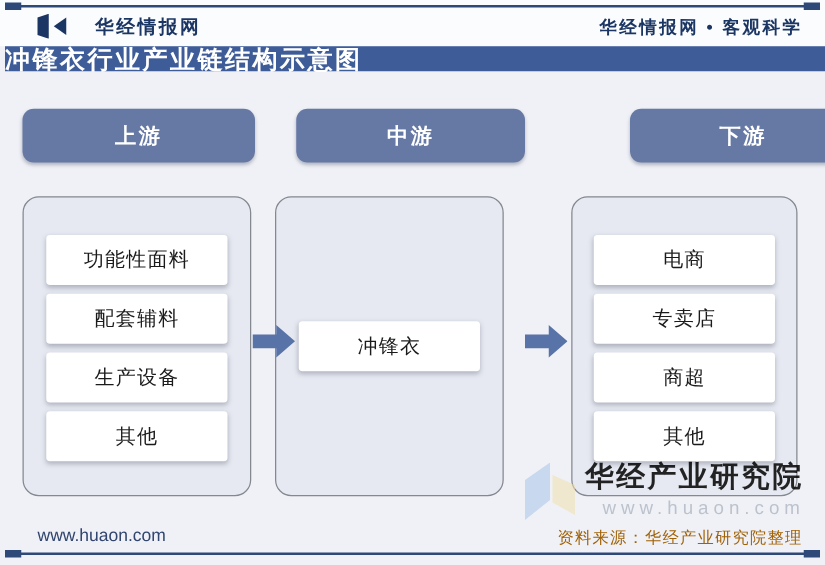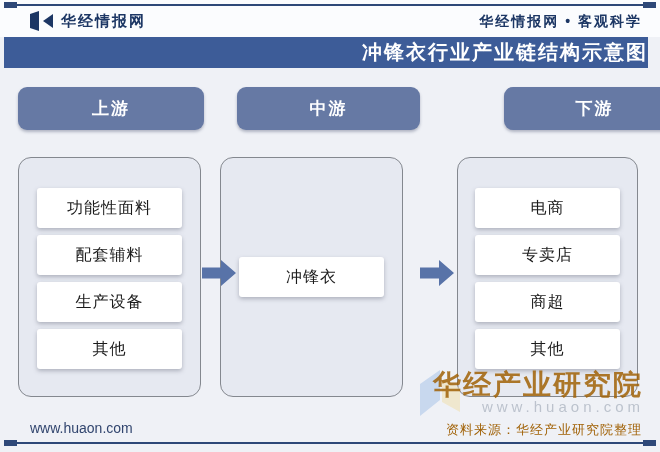--- a/index.html
+++ b/index.html
@@ -11,26 +11,26 @@
   .canvas{position:relative;width:660px;height:452px;background:#EFF1F6;overflow:hidden;}
 
   .brandbar{position:absolute;left:0;top:0;width:660px;height:37px;background:#FBFCFE;}
   .rule{position:absolute;left:4px;right:4px;height:2px;background:var(--rule);}
   .rule-top{top:4px;}
   .rule-bottom{top:442px;}
   .rule .cap{position:absolute;top:-2px;width:13px;height:6px;background:var(--rule);}
   .rule .cap.left{left:0;}
   .rule .cap.right{right:0;}
 
-  .brand{position:absolute;left:28px;top:11px;display:flex;align-items:center;gap:7px;}
+  .brand{position:absolute;left:28px;top:11px;display:flex;align-items:center;gap:22px;}
   .brand-name{font-size:15px;font-weight:bold;color:var(--brand-text);letter-spacing:2px;}
   .tagline{position:absolute;right:18px;top:13px;font-size:14px;font-weight:bold;color:var(--brand-text);letter-spacing:2px;}
 
-  .titlebar{position:absolute;left:4px;right:12px;top:37px;height:31px;background:var(--title-bar);
-            display:flex;align-items:center;justify-content:flex-end;}
+  .titlebar{position:absolute;left:4px;right:0;top:37px;height:20px;background:var(--title-bar);
+            display:flex;align-items:center;justify-content:flex-start;}
   .titlebar span{color:#fff;font-size:20px;font-weight:bold;letter-spacing:2px;}
 
   .pill{position:absolute;top:87px;height:43px;background:var(--pill);border-radius:9px;
         display:flex;align-items:center;justify-content:center;color:#ffffff;font-size:17px;
         font-weight:bold;letter-spacing:2px;box-shadow:0 2px 3px rgba(60,70,100,.35);}
   .pill-up{left:18px;width:186px;}
   .pill-mid{left:237px;width:183px;}
   .pill-down{left:457px;width:181px;margin-left:47px;}
 
   .panel{position:absolute;top:157px;height:240px;background:var(--panel);
@@ -42,21 +42,21 @@
 
   .item{width:145px;height:40px;background:#fff;border-radius:3px;flex:0 0 auto;
         box-shadow:0 2px 4px rgba(90,96,112,.4);display:flex;align-items:center;
         justify-content:center;font-size:16px;color:#1b1b1b;letter-spacing:1px;}
 
   .arrow{position:absolute;top:259px;width:34px;height:28px;}
   .arrow-1{left:202px;}
   .arrow-2{left:420px;}
 
   .wm-logo{position:absolute;left:420px;top:370px;opacity:.55;}
-  .wm-name{position:absolute;right:17px;top:366px;font-size:28px;color:#a16207;
+  .wm-name{position:absolute;right:17px;top:366px;font-size:23px;color:#000000;
            letter-spacing:2px;font-weight:bold;opacity:.85;white-space:nowrap;margin-left:40px;}
   .wm-url{position:absolute;right:16px;top:398px;font-size:15px;color:#B7BEC9;
           letter-spacing:4px;opacity:.9;white-space:nowrap;}
 
   .footer-url{position:absolute;left:30px;top:420px;font-size:14px;color:#31456E;}
   .footer-source{position:absolute;right:18px;top:421px;font-size:13px;color:#a16207;letter-spacing:1px;}
 </style>
 </head>
 <body>
 

